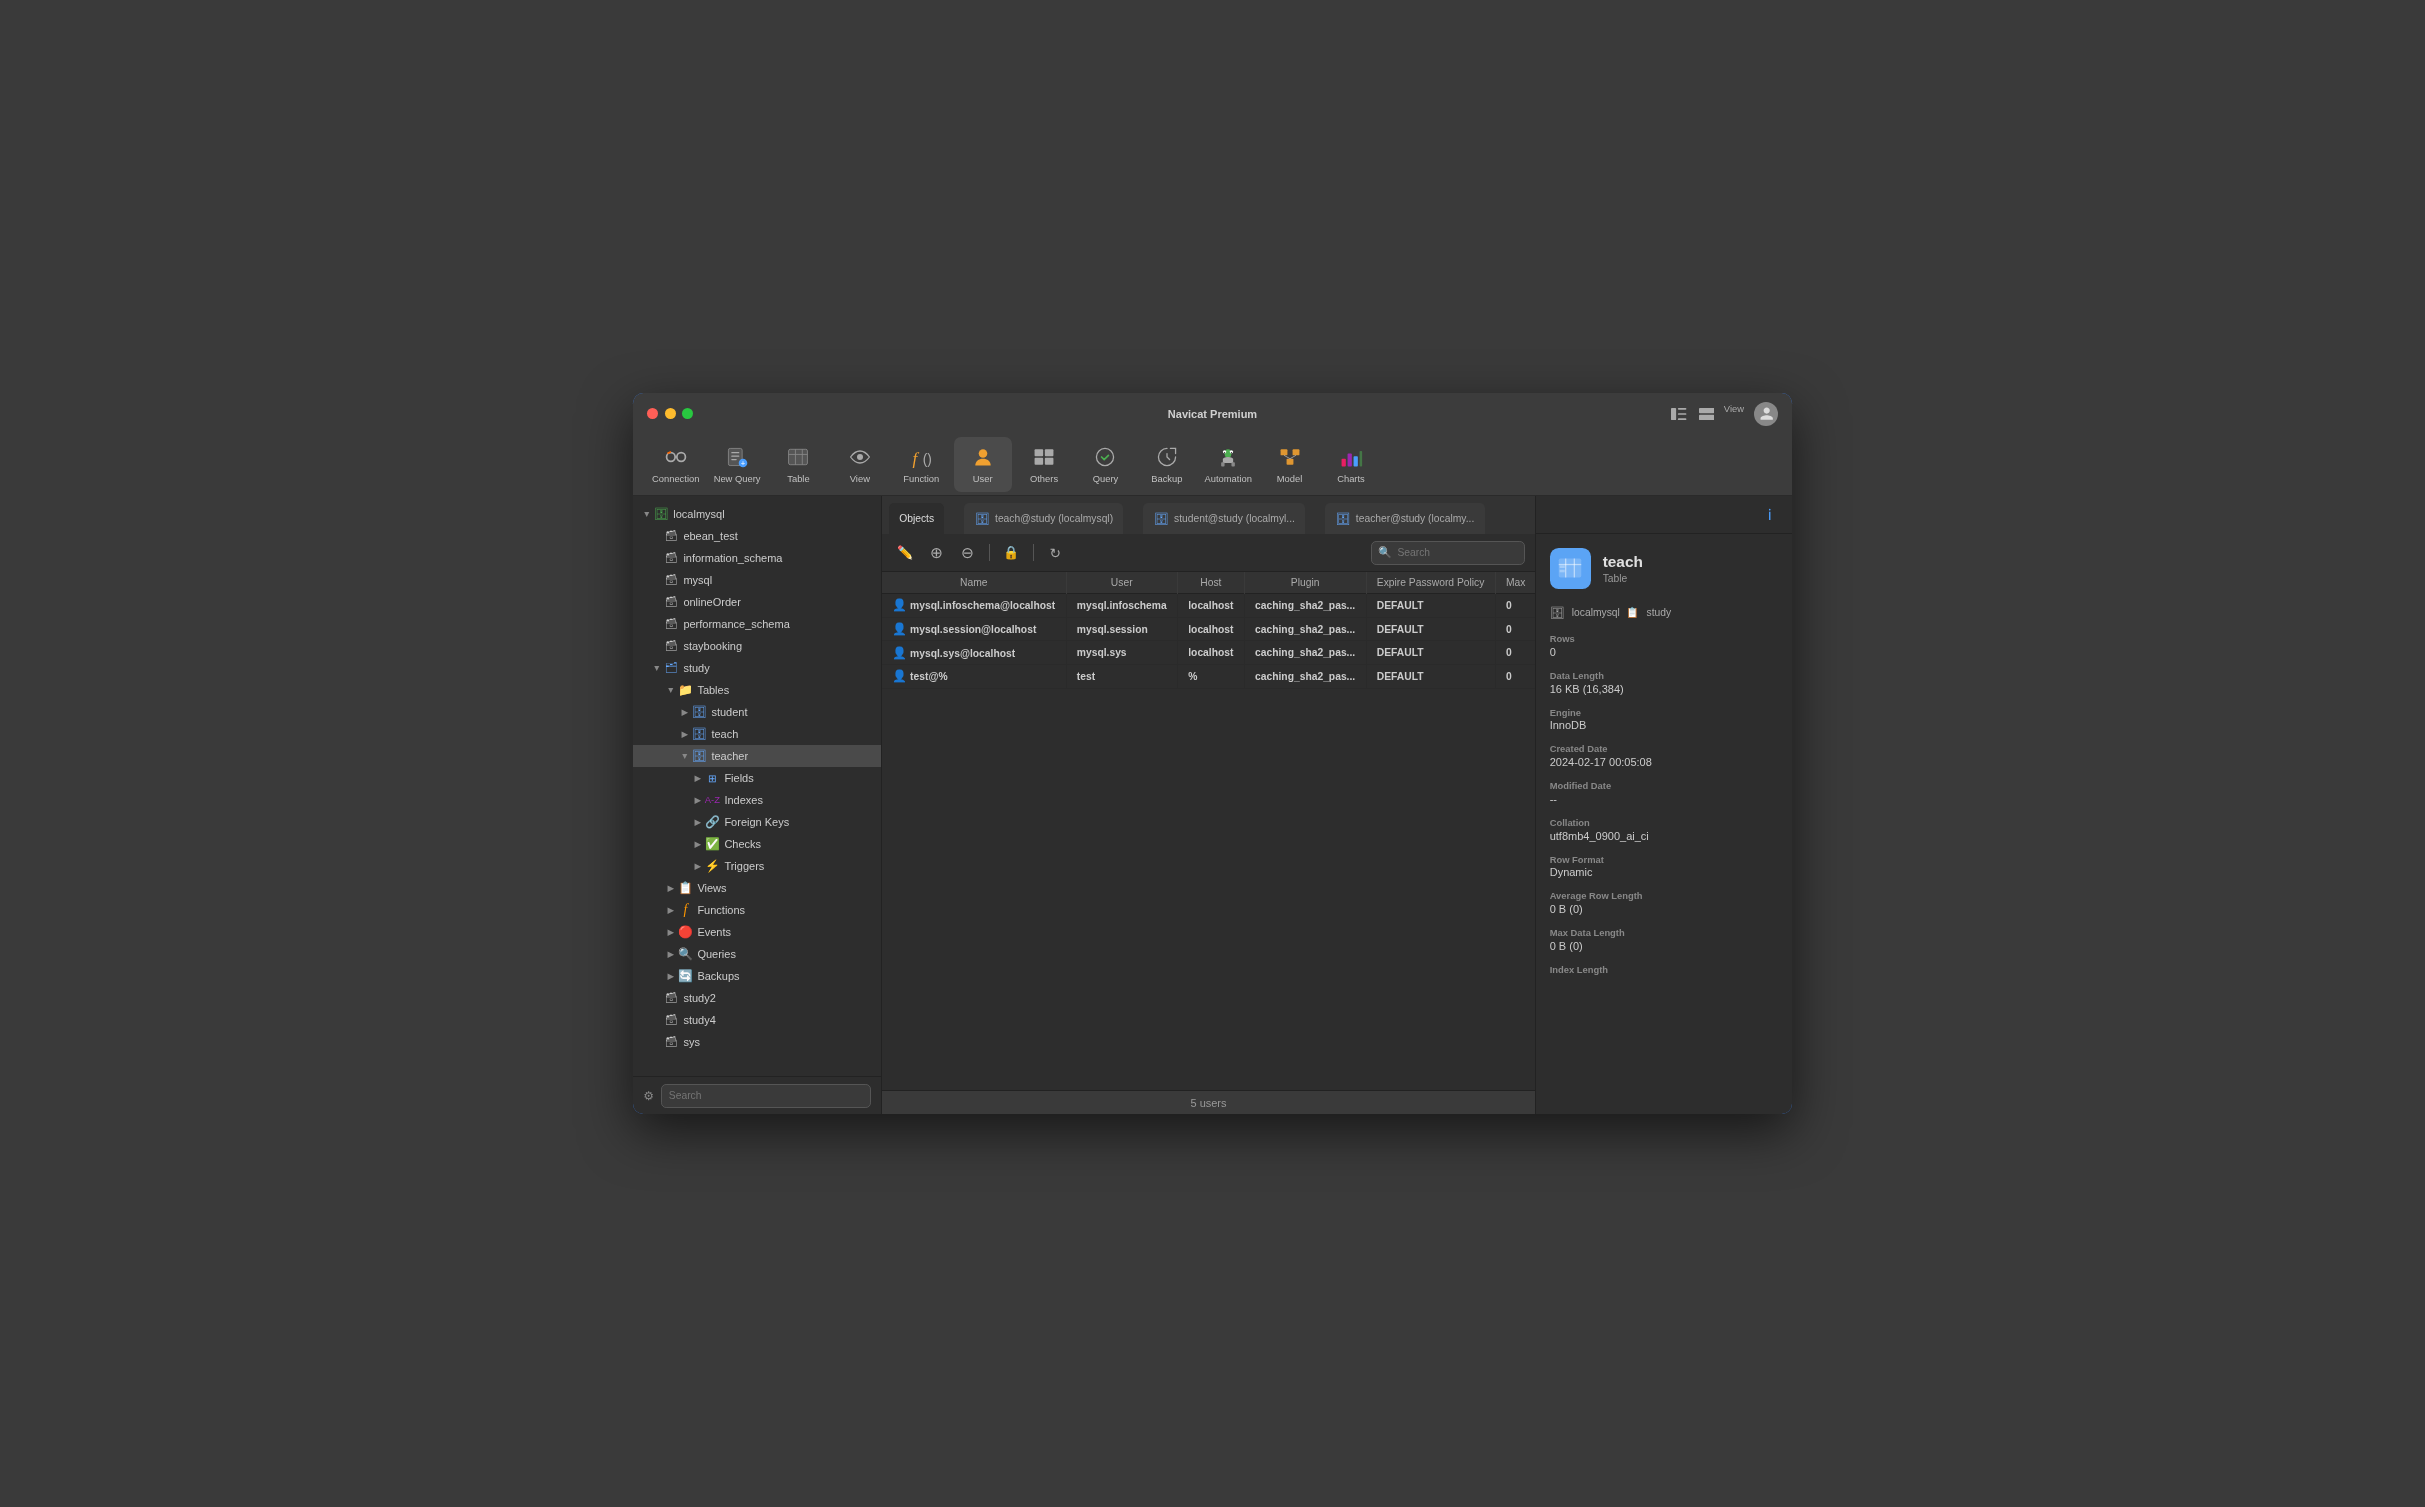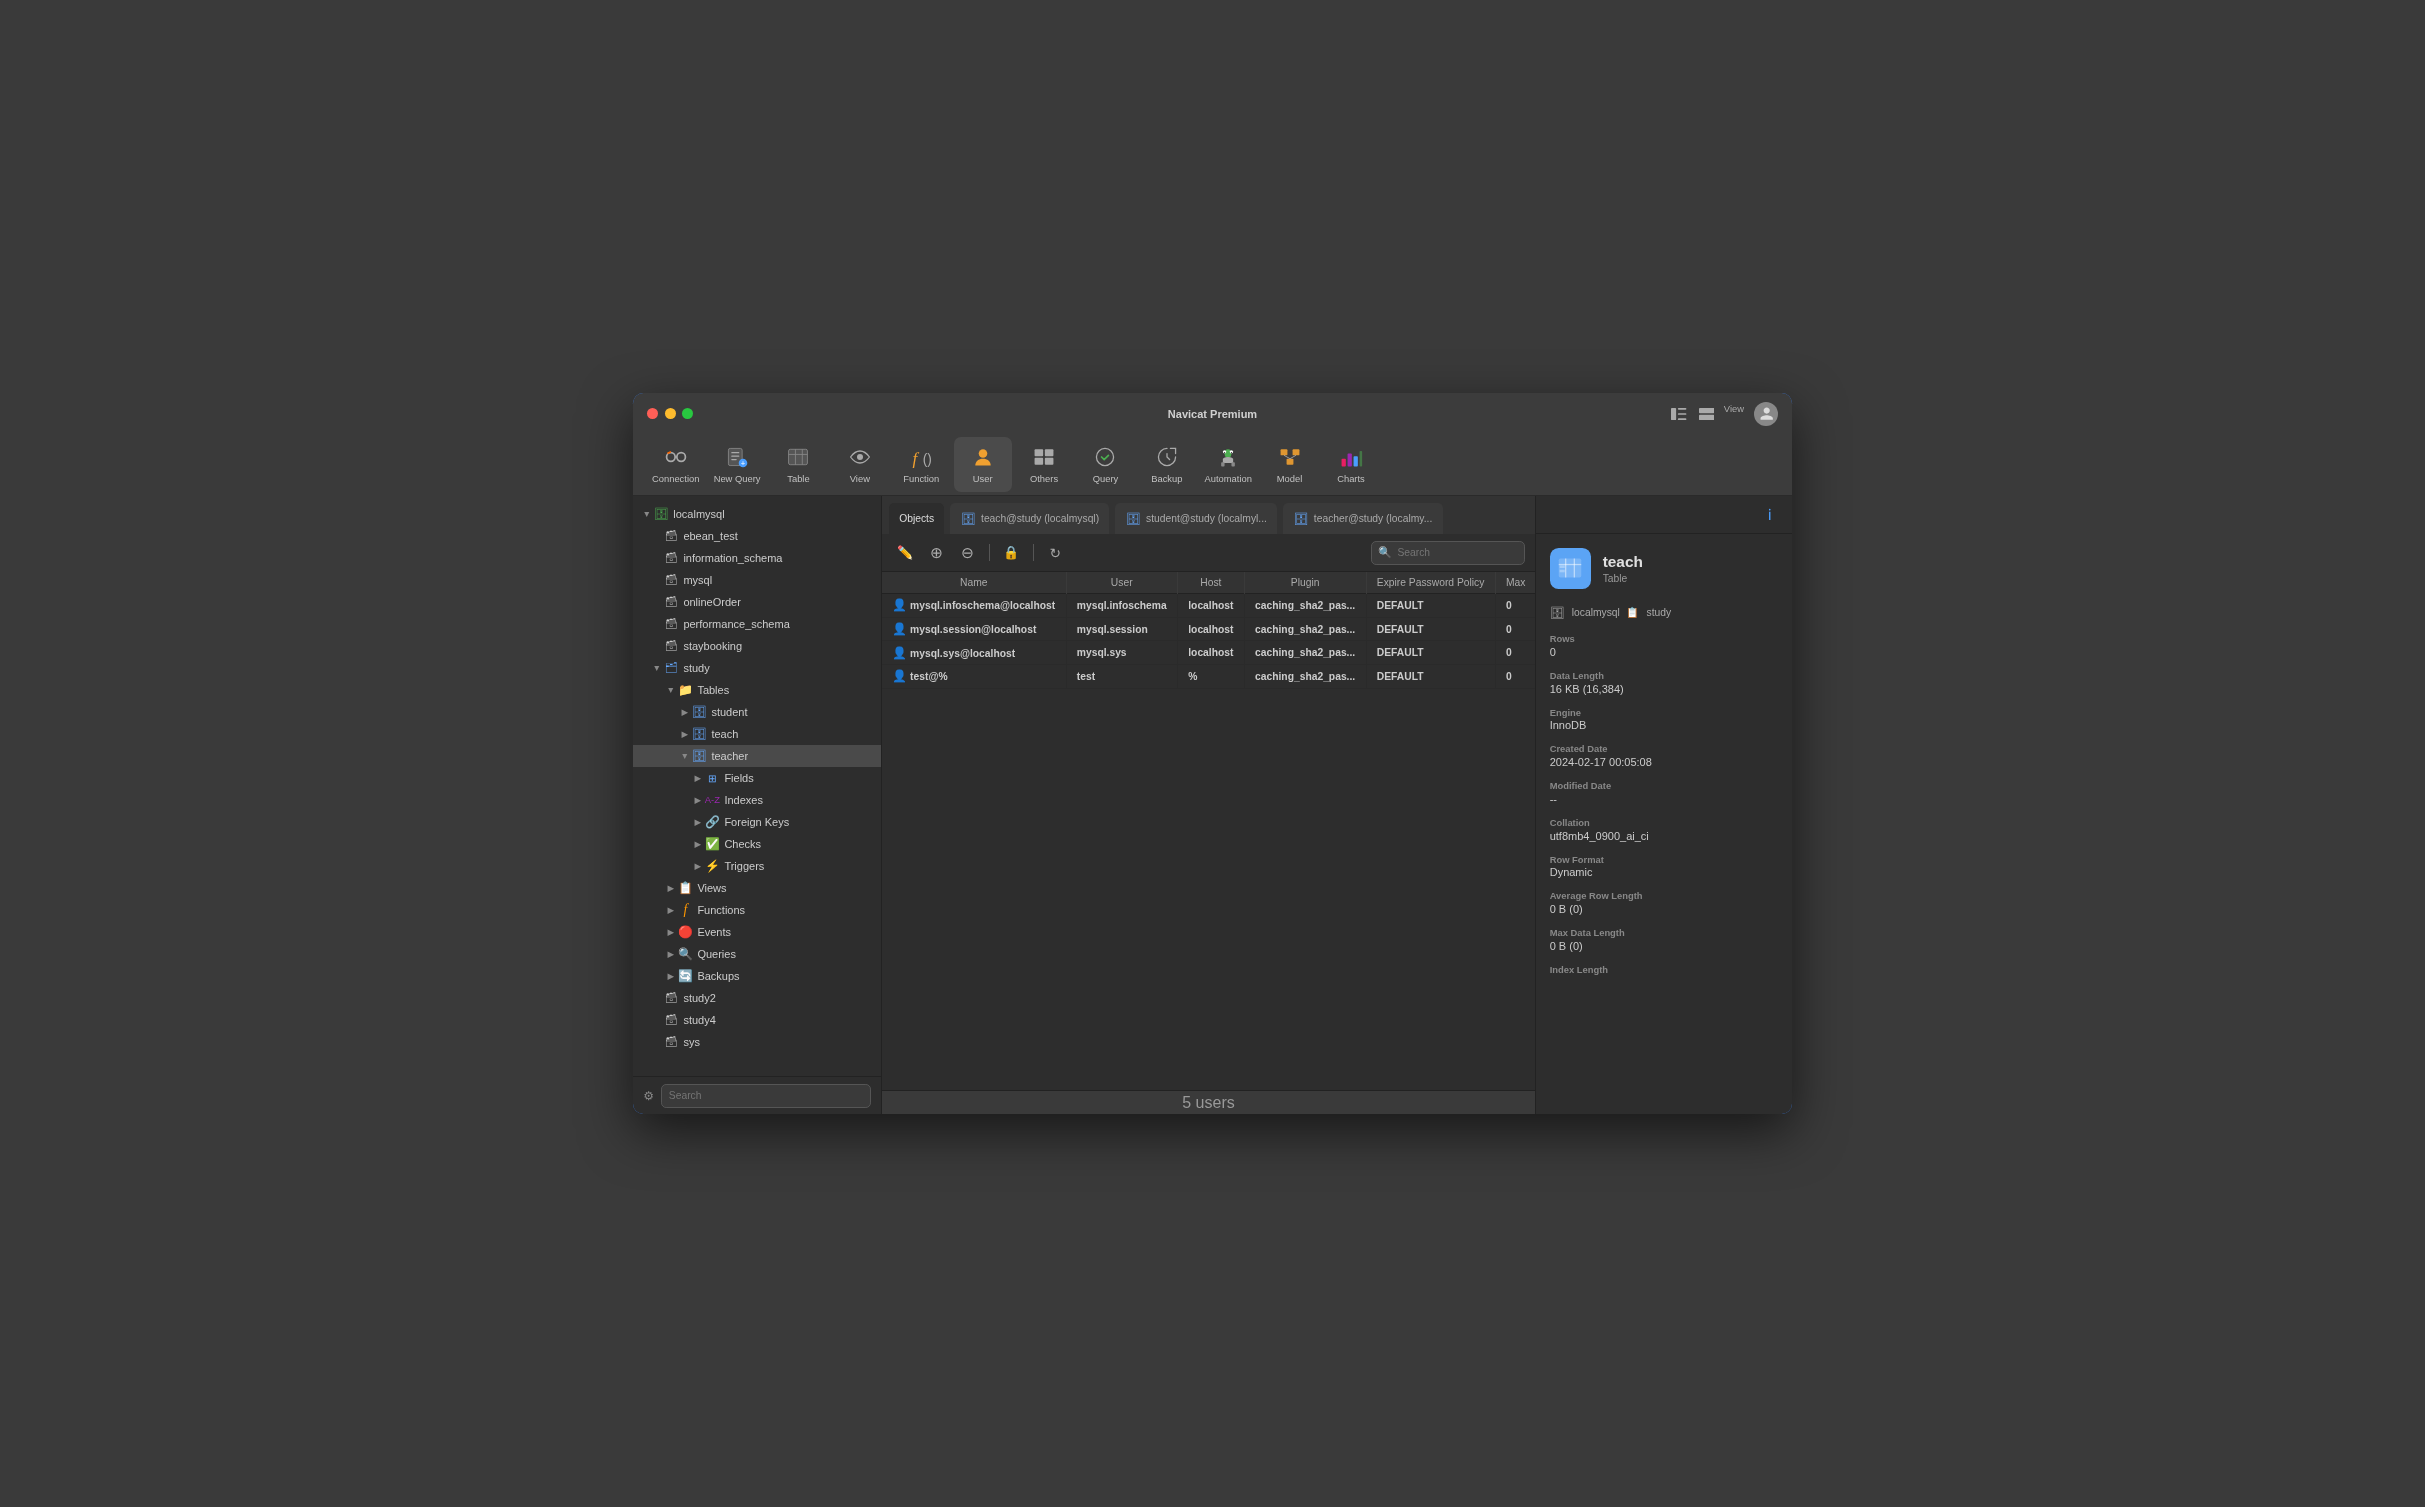--- a/index.html
+++ b/index.html
@@ -201,21 +201,21 @@
       flex-direction: column;
       overflow: hidden;
     }
     
     .tabs-bar {
       background: #333;
       height: 38px;
       display: flex;
       align-items: flex-end;
       padding: 0 6.9px;
-      gap: 6px;
+      gap: 20px;
       flex-shrink: 0;
     }
     .tab {
       display: flex;
       align-items: center;
       gap: 5.1px;
       padding: 0 10.3px;
       height: 31px;
       background: #3a3a3a;
       border-radius: 5.1px 5.1px 0 0;
@@ -321,21 +321,21 @@
     }
     .row-icon { font-size: 12px; color: #f0a030; }
     
     .status-bar {
       height: 24px;
       background: #3a3a3a;
       border-top: 0.9px solid #222;
       display: flex;
       align-items: center;
       justify-content: center;
-      font-size: 16px;
+      font-size: 11px;
       color: #999;
       flex-shrink: 0;
     }
     
     .info-panel {
       width: 257px;
       background: #2d2d2d;
       border-left: 0.9px solid #222;
       display: flex;
       flex-direction: column;

